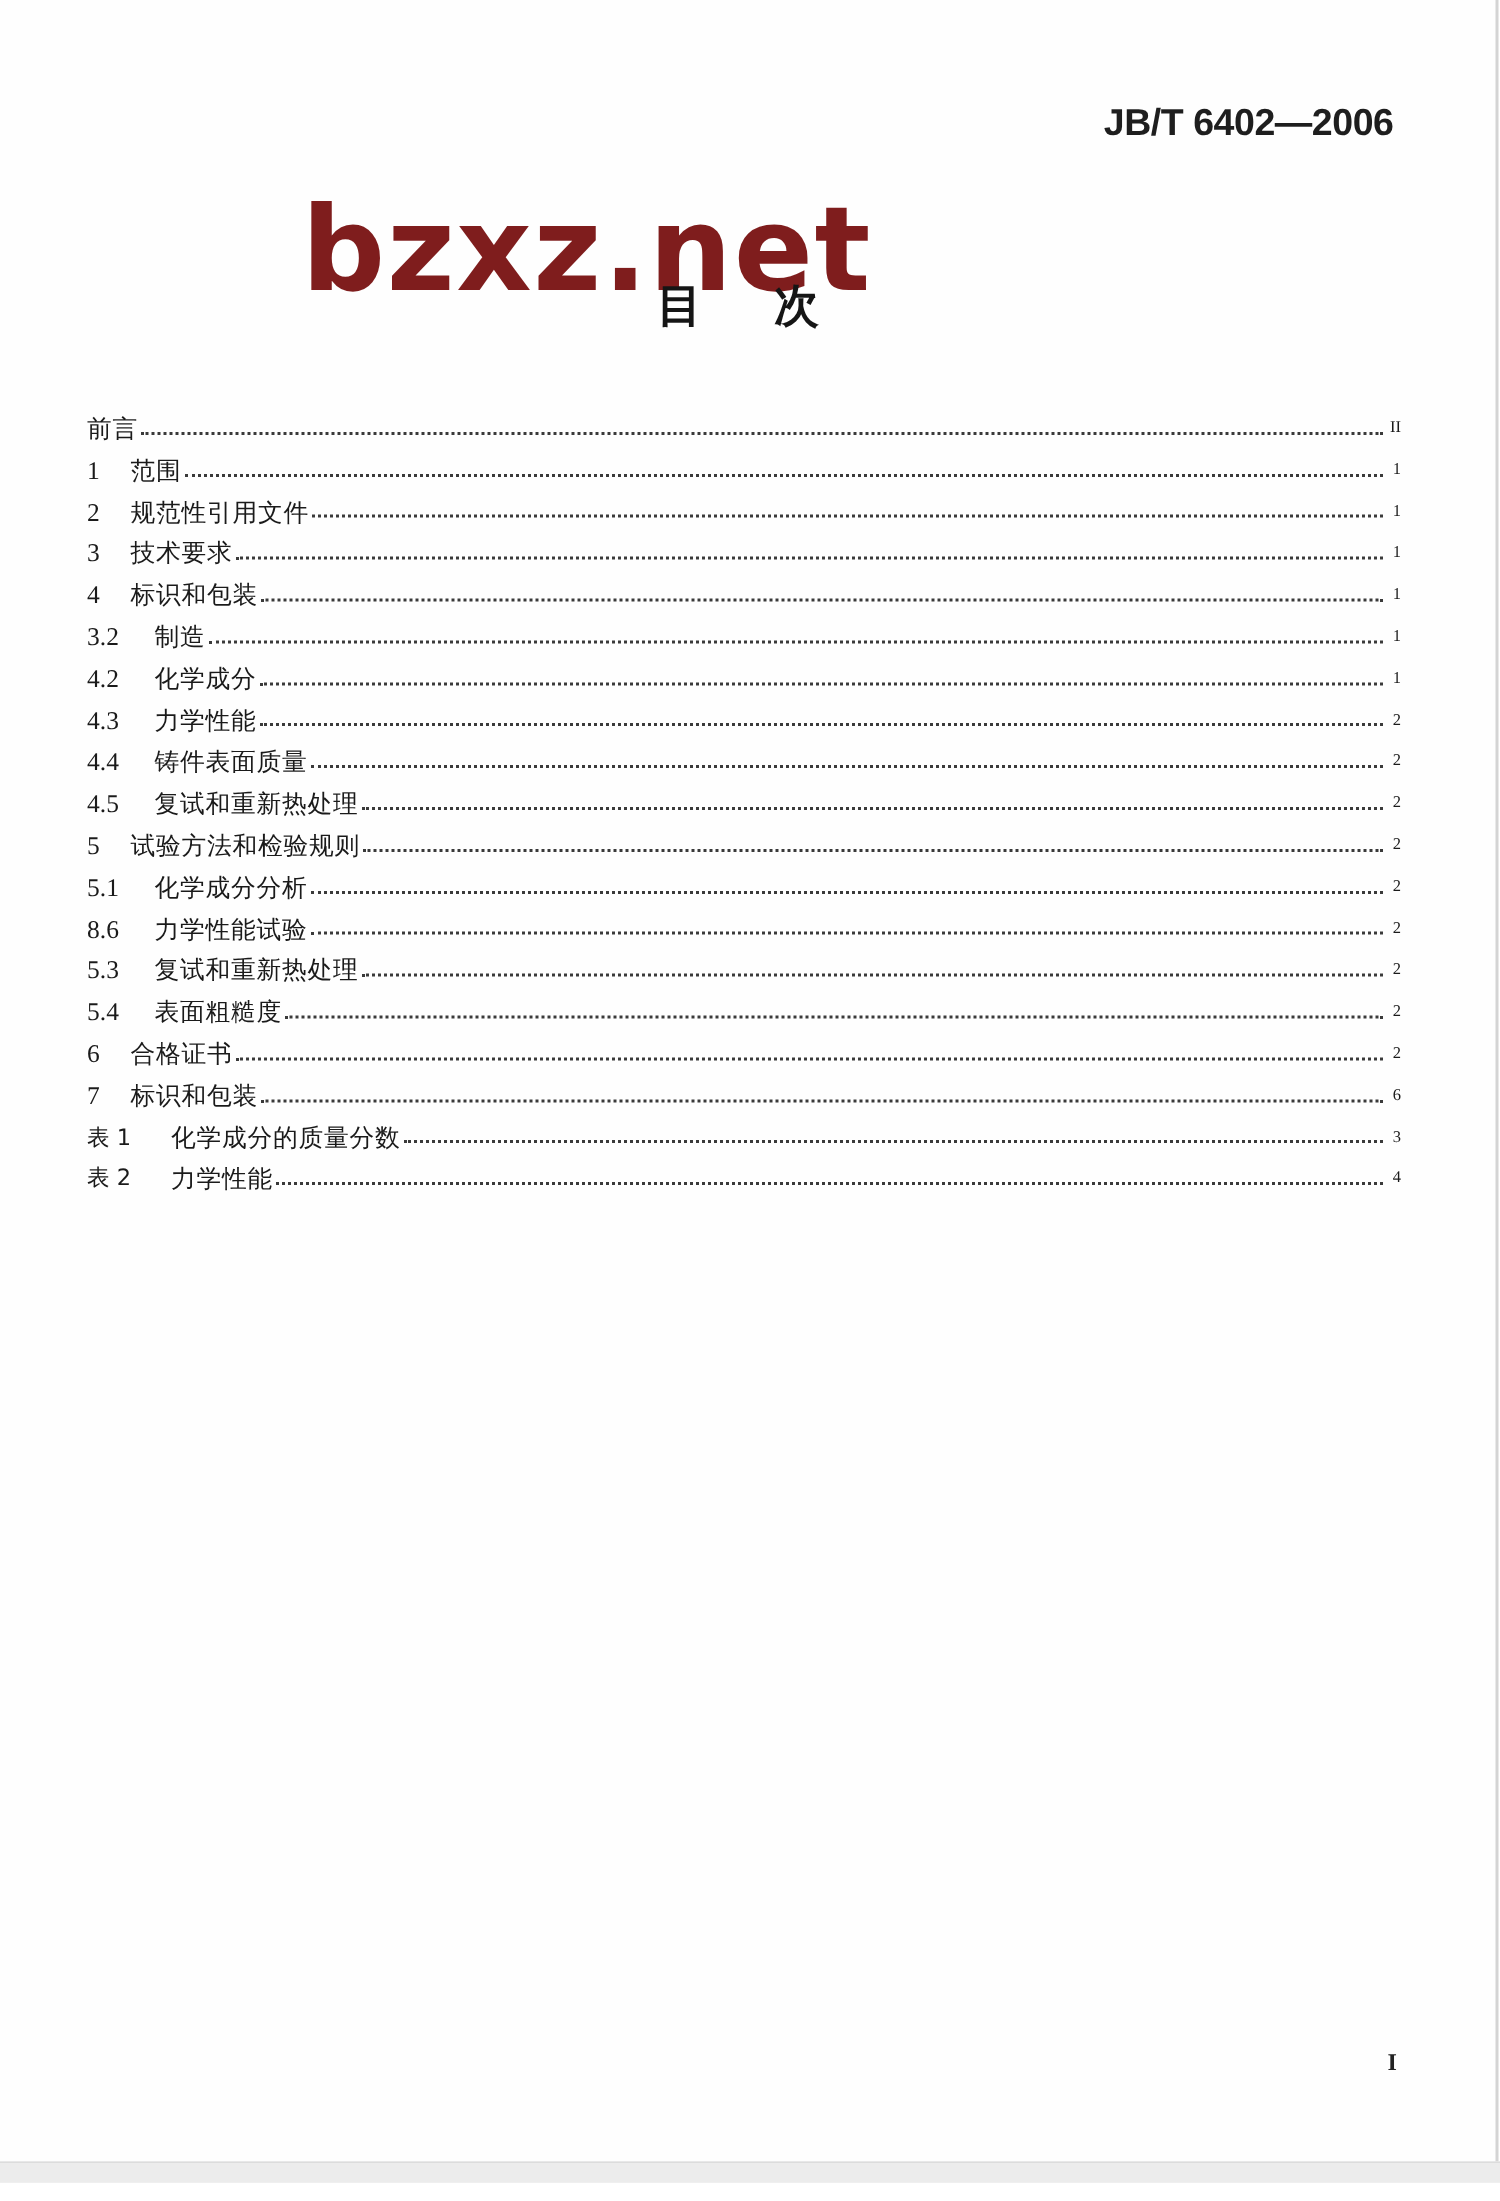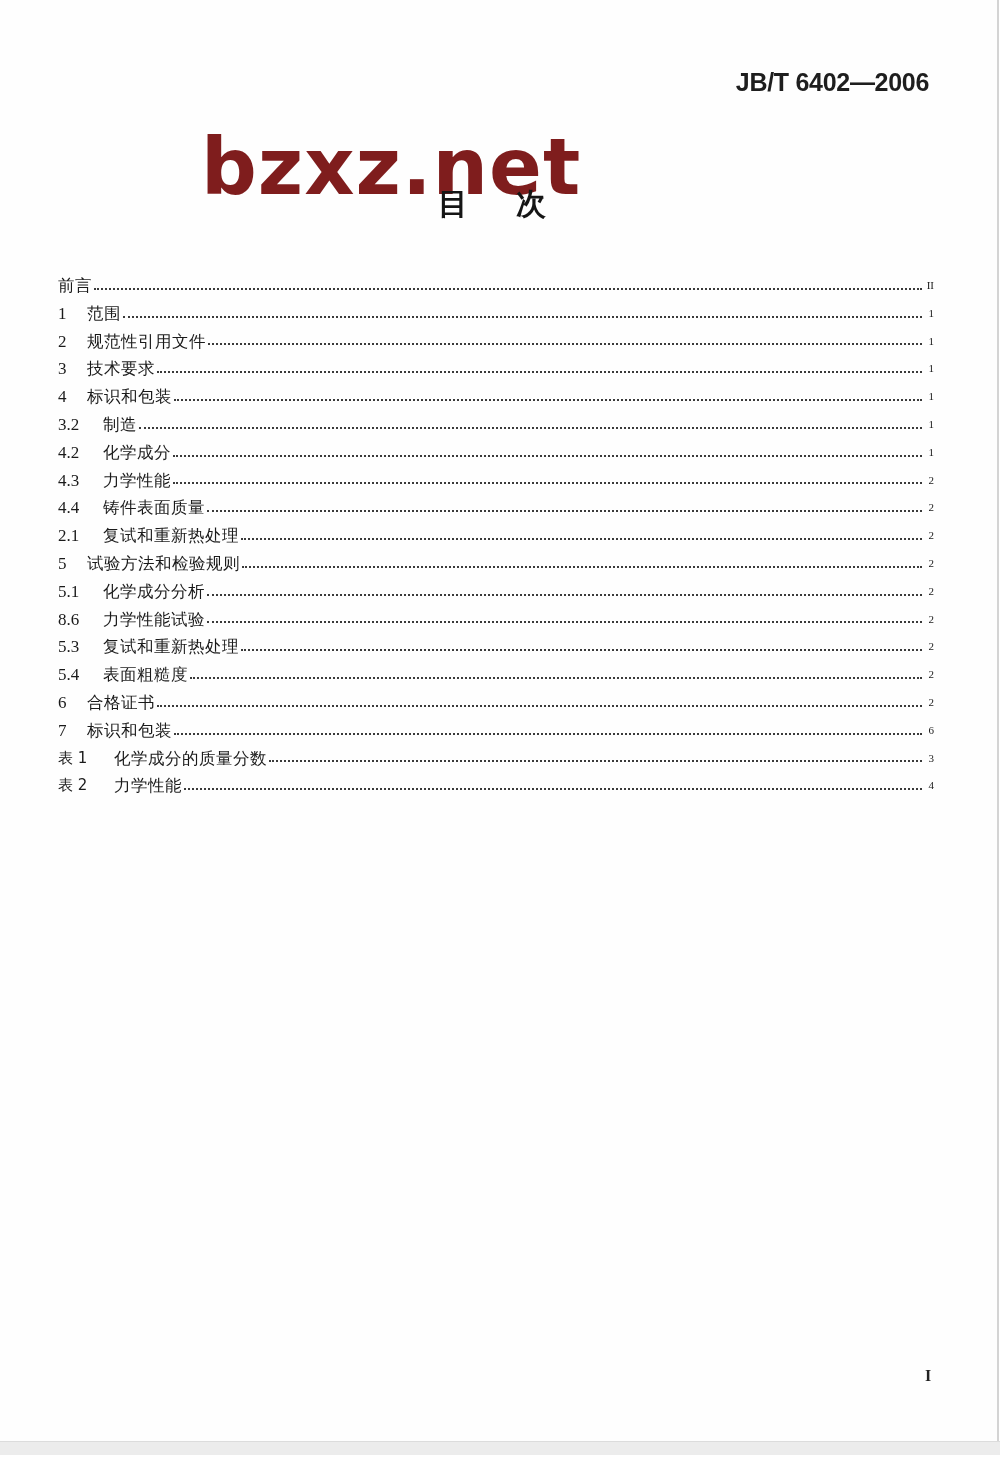--- a/index.html
+++ b/index.html
@@ -204,21 +204,21 @@
     </div>
 
     <div class="toc-row lvl2">
       <span class="num">4.4</span>
       <span class="label">铸件表面质量</span>
       <span class="leader"></span>
       <span class="page-num">2</span>
     </div>
 
     <div class="toc-row lvl2">
-      <span class="num">2.1</span>
+      <span class="num">4.5</span>
       <span class="label">复试和重新热处理</span>
       <span class="leader"></span>
       <span class="page-num">2</span>
     </div>
 
     <div class="toc-row lvl1">
       <span class="num">5</span>
       <span class="label">试验方法和检验规则</span>
       <span class="leader"></span>
       <span class="page-num">2</span>

